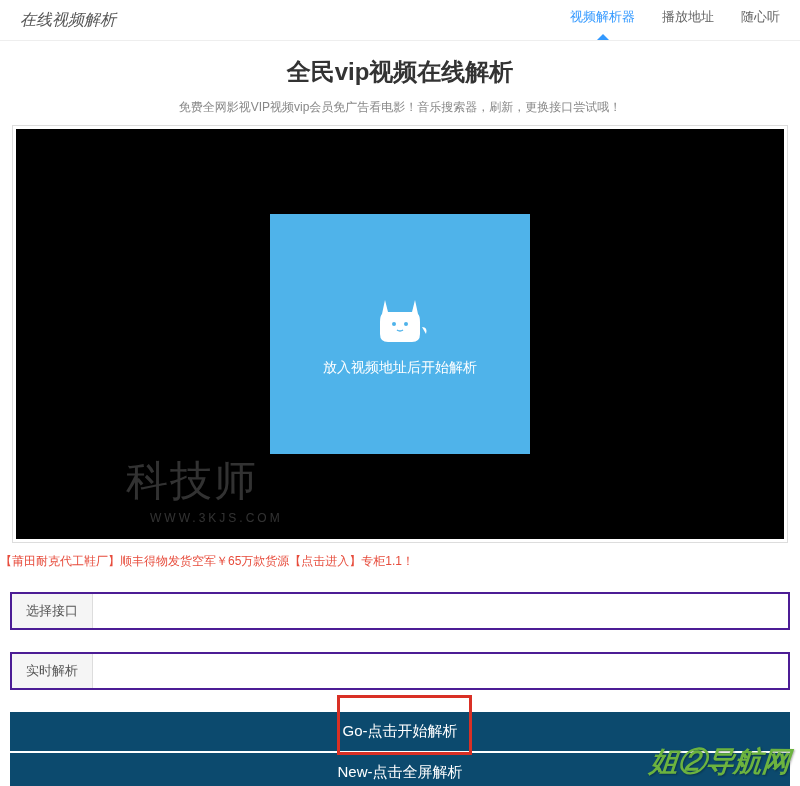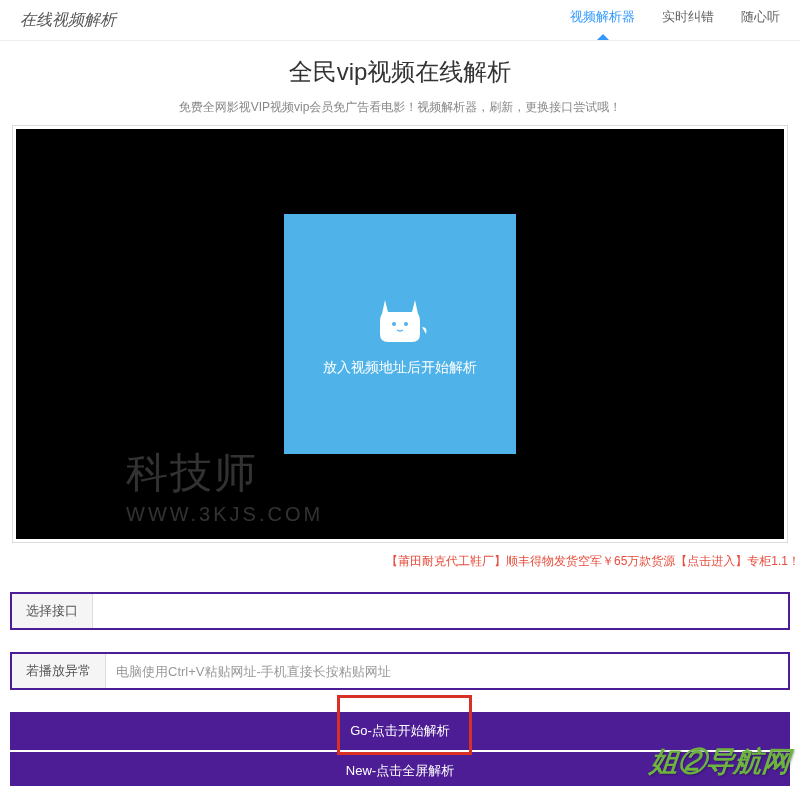--- a/index.html
+++ b/index.html
@@ -51,21 +51,21 @@
       height: 0;
       border-left: 6px solid transparent;
       border-right: 6px solid transparent;
       border-bottom: 6px solid #3399ff;
     }
     .page-title {
       text-align: center;
       font-size: 24px;
       color: #333;
       margin: 15px 18px 10px;
-      font-weight: normal;
+      font-weight: bold;
     }
     .subtitle {
       text-align: center;
       font-size: 12px;
       color: #888;
       line-height: 1.6;
       margin-bottom: 8px;
     }
     .video-container {
       margin: 5px 12px;
@@ -76,55 +76,56 @@
     .video-player {
       background: #000;
       height: 410px;
       display: flex;
       align-items: center;
       justify-content: center;
       position: relative;
     }
     .player-center {
       background: #4fb3ea;
-      width: 232px;
+      width: 260px;
       height: 240px;
       display: flex;
       flex-direction: column;
       align-items: center;
       justify-content: center;
       gap: 12px;
     }
     .cat-icon {
       width: 60px;
       height: 55px;
     }
     .player-text {
       color: #fff;
       font-size: 14px;
     }
     .watermark {
       position: absolute;
       left: 110px;
-      top: 316px;
+      top: 324px;
       color: rgba(200,200,200,0.25);
       font-family: "SimHei", sans-serif;
       pointer-events: none;
     }
     .watermark-main {
       font-size: 42px;
       letter-spacing: 2px;
     }
     .watermark-sub {
-      font-size: 20px;
+      font-size: 12px;
       letter-spacing: 3px;
       margin-top: 2px;
+      margin-left: 24px;
     }
     .ad-text {
-      text-align: right;
+      text-align: left;
       color: #e74c3c;
       font-size: 12px;
       margin: 10px 0 6px;
     }
     .form-row {
       display: flex;
       margin: 22px 10px;
       border: 2px solid #4c1d95;
       background: #fff;
     }
@@ -157,25 +158,25 @@
     .form-input::placeholder {
       color: #999;
     }
     .button-row {
       display: flex;
       gap: 4px;
       margin: 6px 10px 0;
     }
     .action-btn {
       flex: 1;
-      background: #4c1d95;
+      background: #0c4a6e;
       color: #fff;
       border: none;
       padding: 10px;
-      font-size: 13px;
+      font-size: 15px;
       cursor: pointer;
       position: relative;
     }
     .btn-highlight {
       position: absolute;
       left: 337px;
       top: 695px;
       width: 135px;
       height: 60px;
       border: 3px solid #d93025;
@@ -194,29 +195,29 @@
       transform: skewX(-5deg);
     }
   </style>
 </head>
 <body>
 
 <div class="header">
   <div class="site-title">在线视频解析</div>
   <div class="nav">
     <div class="nav-item active">视频解析器</div>
-    <div class="nav-item">实时纠错</div>
+    <div class="nav-item">播放地址</div>
     <div class="nav-item">随心听</div>
   </div>
 </div>
 
 <h1 class="page-title">全民vip视频在线解析</h1>
 
 <div class="subtitle">
-  <div>免费全网影视VIP视频vip会员免广告看电影！视频解析器，刷新，更换接口尝试哦！</div>
+  <div>免费全网影视VIP视频vip会员免广告看电影！音乐搜索器，刷新，更换接口尝试哦！</div>
 </div>
 
 <div class="video-container">
   <div class="video-player">
     <div class="player-center">
       <svg class="cat-icon" viewBox="0 0 60 55" fill="white">
         <path d="M15 8 L18 20 L42 20 L45 8 L48 22 Q50 24 50 30 L50 42 Q50 50 42 50 L18 50 Q10 50 10 42 L10 30 Q10 24 12 22 Z M52 35 Q58 35 56 42"></path>
         <circle cx="24" cy="32" r="2" fill="#4fb3ea"></circle>
         <circle cx="36" cy="32" r="2" fill="#4fb3ea"></circle>
         <path d="M27 38 Q30 40 33 38" stroke="#4fb3ea" stroke-width="1.5" fill="none"></path>
@@ -230,22 +231,21 @@
   </div>
 </div>
 
 <div class="ad-text">【莆田耐克代工鞋厂】顺丰得物发货空军￥65万款货源【点击进入】专柜1.1！</div>
 
 <div class="form-row">
   <div class="form-label">选择接口</div>
 </div>
 
 <div class="form-row">
-  <div class="form-label">若播放异常</div>
-  <input class="form-input" type="text" placeholder="电脑使用Ctrl+V粘贴网址-手机直接长按粘贴网址" style="">
+  <div class="form-label">实时解析</div>
 </div>
 
 <div class="button-row">
   <button class="action-btn">Go-点击开始解析</button>
 </div>
 <div class="button-row" style="margin-top:2px;">
   <button class="action-btn">New-点击全屏解析</button>
 </div>
 
 <div class="btn-highlight"></div>

